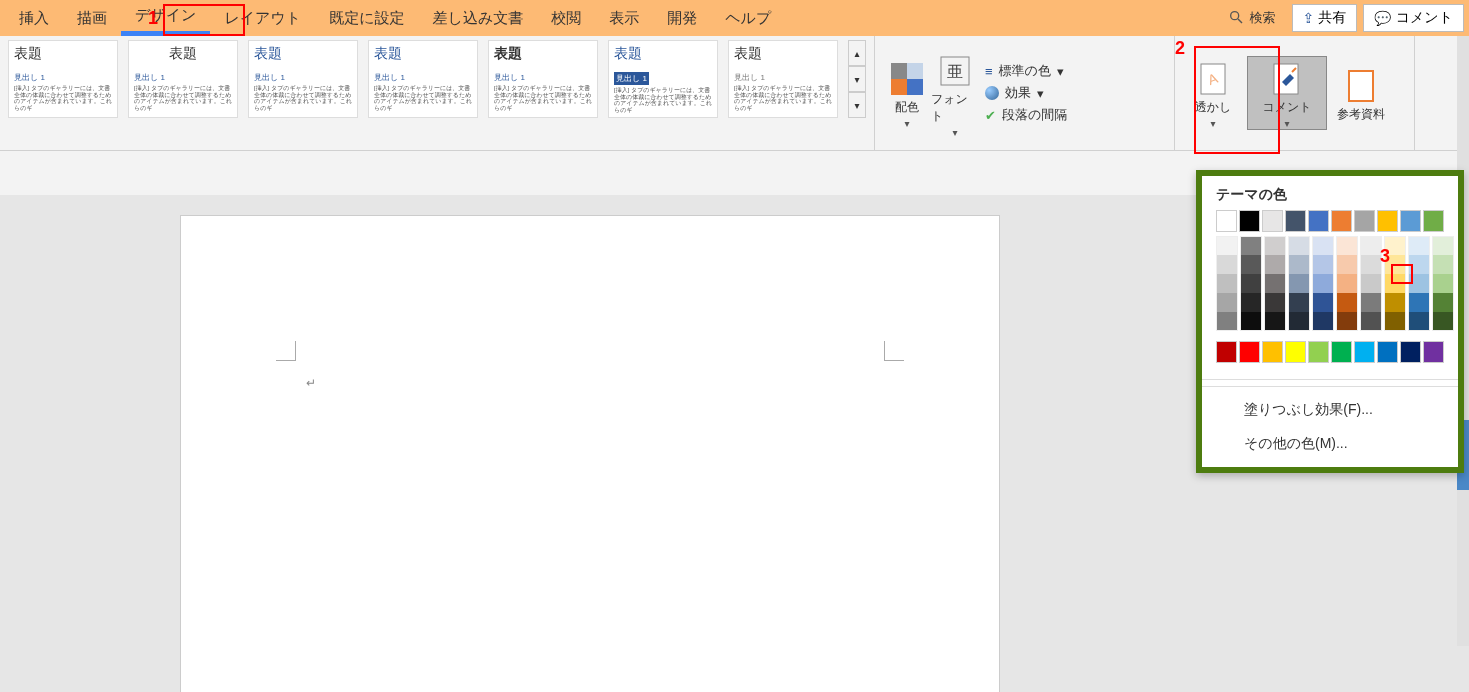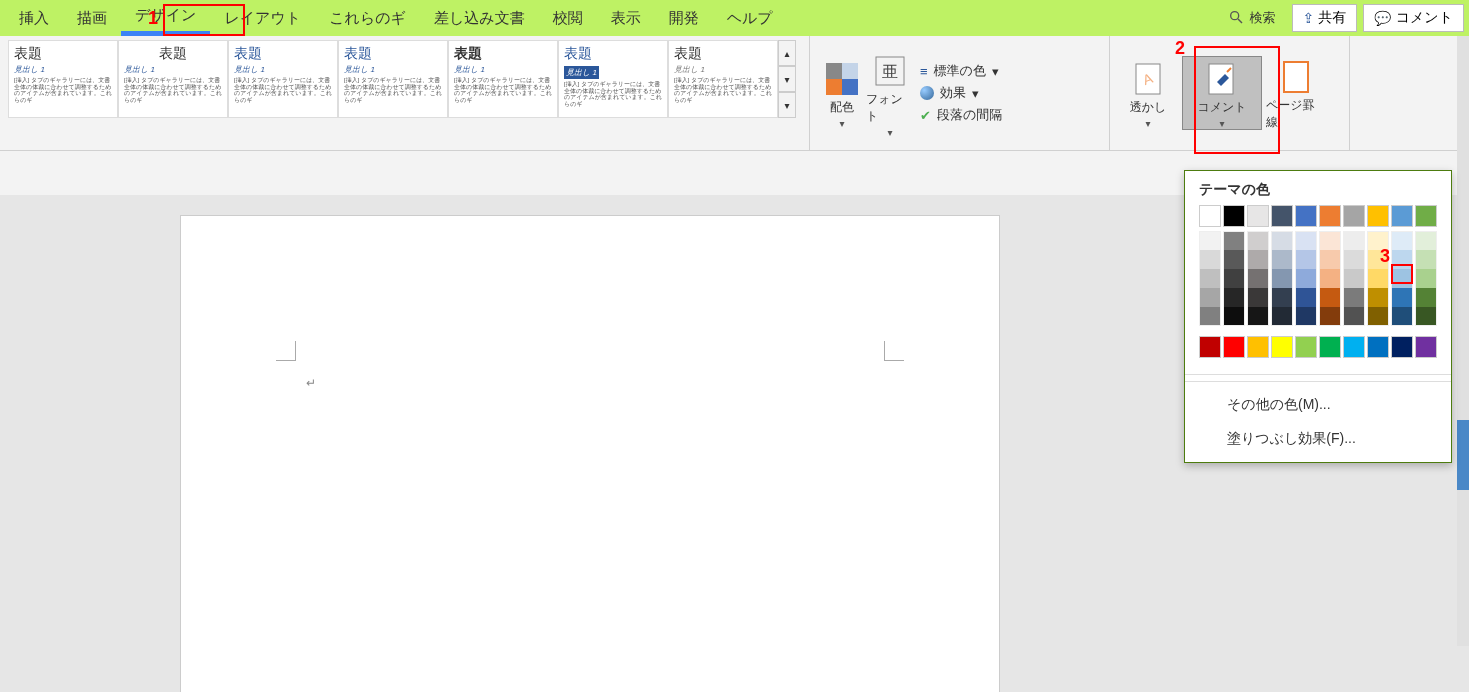--- a/index.html
+++ b/index.html
@@ -1,37 +1,37 @@
 <!DOCTYPE html>
 <html><head>
 <meta charset="utf-8">
 <style>
 * { margin: 0; padding: 0; box-sizing: border-box; }
 body { font-family: "Yu Gothic", "Meiryo", sans-serif; font-size: 13px; background: #f3f3f3; color: #333; width: 1469px; height: 692px; overflow: hidden; position: relative; }
 
 
-.tabs { display: flex; align-items: center; height: 36px; background: #bef264; padding: 12px 5px; }
+.tabs { display: flex; align-items: center; height: 36px; background: #fdba74; padding: 12px 5px; }
 .tab { padding: 6px 14px; cursor: pointer; font-size: 15px; }
 .tab.active { border-bottom: 5px solid #3b82f6; font-weight: 500; }
 .tab-right { margin-left: auto; display: flex; align-items: center; gap: 6px; }
 .search-btn { display: flex; align-items: center; gap: 6px; padding: 4px 10px; }
 .search-icon svg { width: 16px; height: 16px; }
 .topbtn { border: 1px solid #bbb; background: #fff; padding: 4px 10px; display: inline-flex; align-items: center; gap: 4px; font-size: 14px; }
 
 
 .ribbon { display: flex; height: 115px; border-bottom: 1px solid #d0d0d0; background: #f3f3f3; }
 .ribbon-group { border-right: 1px solid #d0d0d0; padding: 4px 8px 2px 8px; display: flex; flex-direction: column; }
 .ribbon-group-content { flex: 1; display: flex; align-items: flex-start; }
 .ribbon-group-label { text-align: center; font-size: 13px; color: #444; padding-bottom: 2px; }
 
 
-.style-gallery { display: flex; gap: 0; position: relative; }
+.style-gallery { display: flex; gap: 10px; position: relative; }
 .style-card { width: 110px; height: 78px; border: 1px solid #ddd; background: #fff; padding: 4px 5px; overflow: hidden; cursor: pointer; }
 .style-title { font-size: 14px; color: #333; }
-.style-h1 { font-size: 8px; color: #2b579a; margin-top: 1px; font-style: italic; }
+.style-h1 { font-size: 8px; color: #2b579a; margin-top: 9px; }
 .style-body { font-size: 6px; color: #555; line-height: 1.1; margin-top: 2px; }
 .style-card.centered .style-title { text-align: center; }
 .style-card.blue-h1 .style-h1 { color: #2b579a; }
 .style-card.highlighted .style-h1 { background: #2b579a; color: #fff; padding: 1px 2px; display: inline-block; }
 .gallery-spinner { width: 18px; display: flex; flex-direction: column; }
 .gallery-spinner div { border: 1px solid #ccc; flex: 1; display: flex; align-items: center; justify-content: center; font-size: 10px; cursor: pointer; }
 
 
 .btn-col { display: flex; flex-direction: column; align-items: center; justify-content: flex-start; width: 48px; cursor: pointer; font-size: 12px; padding-top: 4px; gap: 2px; }
 .btn-col .icon-box { width: 36px; height: 36px; display: flex; align-items: center; justify-content: center; }
@@ -48,21 +48,21 @@
 .ann-box { position: absolute; border: 2px solid #ff0000; z-index: 49; pointer-events: none; }
 
 
 .doc-area { position: absolute; top: 195px; left: 0; right: 0; bottom: 0; background: #e6e6e6; }
 .page { position: absolute; left: 180px; top: 20px; width: 820px; height: 500px; background: #fff; border: 1px solid #ccc; }
 .page-corner-tl { position: absolute; left: 95px; top: 125px; width: 20px; height: 20px; border-right: 1px solid #aaa; border-bottom: 1px solid #aaa; }
 .page-corner-tr { position: absolute; right: 95px; top: 125px; width: 20px; height: 20px; border-left: 1px solid #aaa; border-bottom: 1px solid #aaa; }
 .para-mark { position: absolute; left: 125px; top: 160px; font-size: 12px; color: #888; }
 
 
-.color-dropdown { position: absolute; top: 170px; right: 17px; width: 268px; background: #fff; border: 1px solid #4d7c0f; box-shadow: 0 3px 8px rgba(0,0,0,0.25); z-index: 30; padding-bottom: 6px; }
+.color-dropdown { position: absolute; top: 170px; right: 5px; width: 268px; background: #fff; border: 6px solid #4d7c0f; box-shadow: 0 3px 8px rgba(0,0,0,0.25); z-index: 30; padding-bottom: 6px; }
 .color-section-label { font-weight: bold; padding: 10px 14px 6px 14px; font-size: 14px; }
 .color-row { display: flex; gap: 2px; padding: 0 14px; }
 .swatch { width: 22px; height: 22px; border: 1px solid #ccc; cursor: pointer; }
 .color-shades { display: flex; gap: 2px; padding: 4px 14px 10px 14px; }
 .shade-col { display: flex; flex-direction: column; gap: 0; }
 .shade-col .sw { width: 22px; height: 19px; cursor: pointer; border-left: 1px solid #eee; border-right: 1px solid #eee; }
 .shade-col .sw:first-child { border-top: 1px solid #eee; }
 .shade-col .sw:last-child { border-bottom: 1px solid #eee; }
 
 .dd-divider { border-top: 1px solid #ddd; margin: 6px 0; }
@@ -74,21 +74,21 @@
 .scroll-thumb { position: absolute; right: 0; top: 420px; width: 12px; height: 70px; background: #4a88c7; }
 </style>
 </head>
 <body>
 
 <div class="tabs">
   <div class="tab">挿入</div>
   <div class="tab">描画</div>
   <div class="tab active">デザイン</div>
   <div class="tab">レイアウト</div>
-  <div class="tab">これらのギ</div>
+  <div class="tab">既定に設定</div>
   <div class="tab">差し込み文書</div>
   <div class="tab">校閲</div>
   <div class="tab">表示</div>
   <div class="tab">開発</div>
   <div class="tab">ヘルプ</div>
   <div class="tab-right">
     <div class="search-btn">
       <span class="search-icon"><svg viewBox="0 0 24 24">
             <circle cx="10" cy="10" r="6" fill="none" stroke="#555" stroke-width="2"></circle>
             <line x1="15" y1="15" x2="21" y2="21" stroke="#555" stroke-width="2"></line>
@@ -221,21 +221,21 @@
         </div>
         <span>コメント</span>
         <span class="caret">▾</span>
       </div>
       <div class="btn-col" style="width:60px">
         <div class="icon-box">
           <svg width="28" height="34">
               <rect x="2" y="2" width="24" height="30" fill="#fff" stroke="#ed7d31" stroke-width="2"></rect>
             </svg>
         </div>
-        <span>ページ罫線</span>
+        <span>参考資料</span>
       </div>
     </div>
     <div class="ribbon-group-label"></div>
   </div>
 </div>
 
 <div class="doc-area">
   <div class="page">
     <div class="page-corner-tl"></div>
     <div class="page-corner-tr"></div>
@@ -341,25 +341,25 @@
       <div class="swatch" style="background: rgb(0, 176, 80);"></div>
       <div class="swatch" style="background: rgb(0, 176, 240);"></div>
       <div class="swatch" style="background: rgb(0, 112, 192);"></div>
       <div class="swatch" style="background: rgb(0, 32, 96);"></div>
       <div class="swatch" style="background: rgb(112, 48, 160);"></div>
     </div>
   <div class="dd-divider"></div>
   <div class="dd-divider"></div>
   <div class="dd-item">
     <span style="width:18px"></span>
-    <span>その他の色(M)...</span>
+    <span>塗りつぶし効果(F)...</span>
   </div>
   <div class="dd-item">
     <span style="width:18px"></span>
-    <span>塗りつぶし効果(F)...</span>
+    <span>その他の色(M)...</span>
   </div>
 </div>
 
 <div class="ann-num" style="left:148px;top:8px">1</div>
 <div class="ann-box" style="left:163px;top:4px;width:82px;height:32px"></div>
 
 <div class="ann-num" style="left:1175px;top:38px">2</div>
 <div class="ann-box" style="left:1194px;top:46px;width:86px;height:108px"></div>
 
 <div class="ann-num" style="left:1380px;top:246px">3</div>

